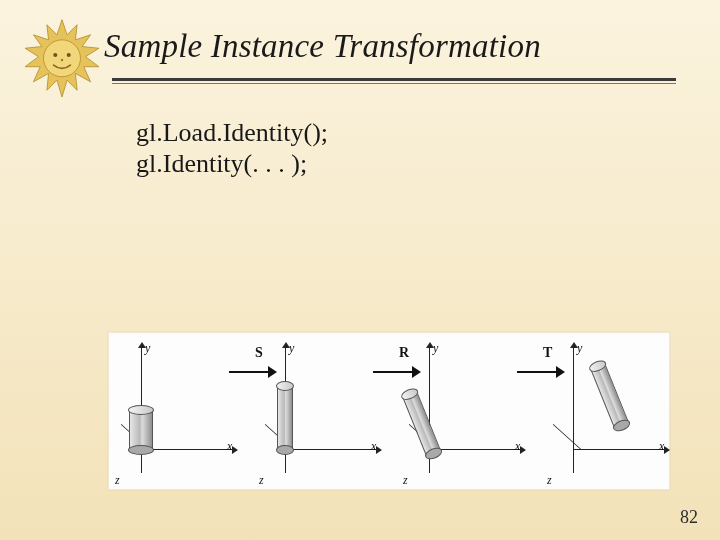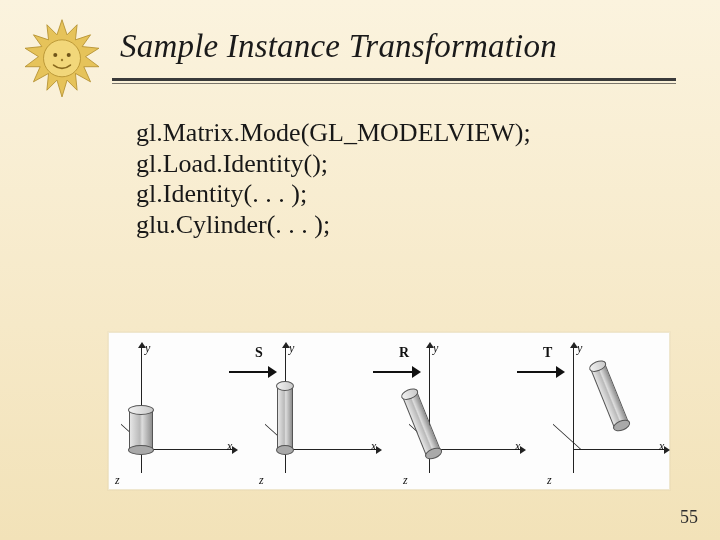--- a/index.html
+++ b/index.html
@@ -22,21 +22,21 @@
     position: absolute;
     top: 18px;
     left: 20px;
     width: 84px;
     height: 84px;
     z-index: 2;
   }
   .title {
     position: absolute;
     top: 28px;
-    left: 120px;
+    left: 104px;
     right: 40px;
     font-style: italic;
     font-size: 33px;
     color: #1a1a1a;
     letter-spacing: 0.2px;
   }
   .title-rule {
     position: absolute;
     top: 78px;
     left: 112px;
@@ -212,24 +212,22 @@
   </svg>
 
   <div class="title">Sample Instance Transformation</div>
 
   <div class="title-rule">
     <div class="r1"></div>
     <div class="r2"></div>
   </div>
 
   <div class="code">
-    <div>gl.Matrix.Mode(GL_MODELVIEW);</div>
     <div>gl.Load.Identity();</div>
     <div>gl.Identity(. . . );</div>
-    <div>glu.Cylinder(. . . );</div>
   </div>
 
   <div class="figure">
 
     <div class="panel p1">
       <div class="axis-y"></div>
       <div class="axis-x"></div>
       <div class="axis-z"></div>
       <div class="label-y">y</div>
       <div class="label-x">x</div>
@@ -296,14 +294,14 @@
       <div class="label-z">z</div>
       <div class="cyl" style="left:70px; top:22px; height:66px; width:16px; transform-origin:8px 58px; transform:rotate(-22deg);">
         <div class="body" style="top:0; bottom:0;"></div>
         <div class="top"></div>
           <div class="bot"></div>
       </div>
     </div>
 
   </div>
 
-  <div class="pagenum">55</div>
+  <div class="pagenum">82</div>
 </div>
 
 </body></html>

